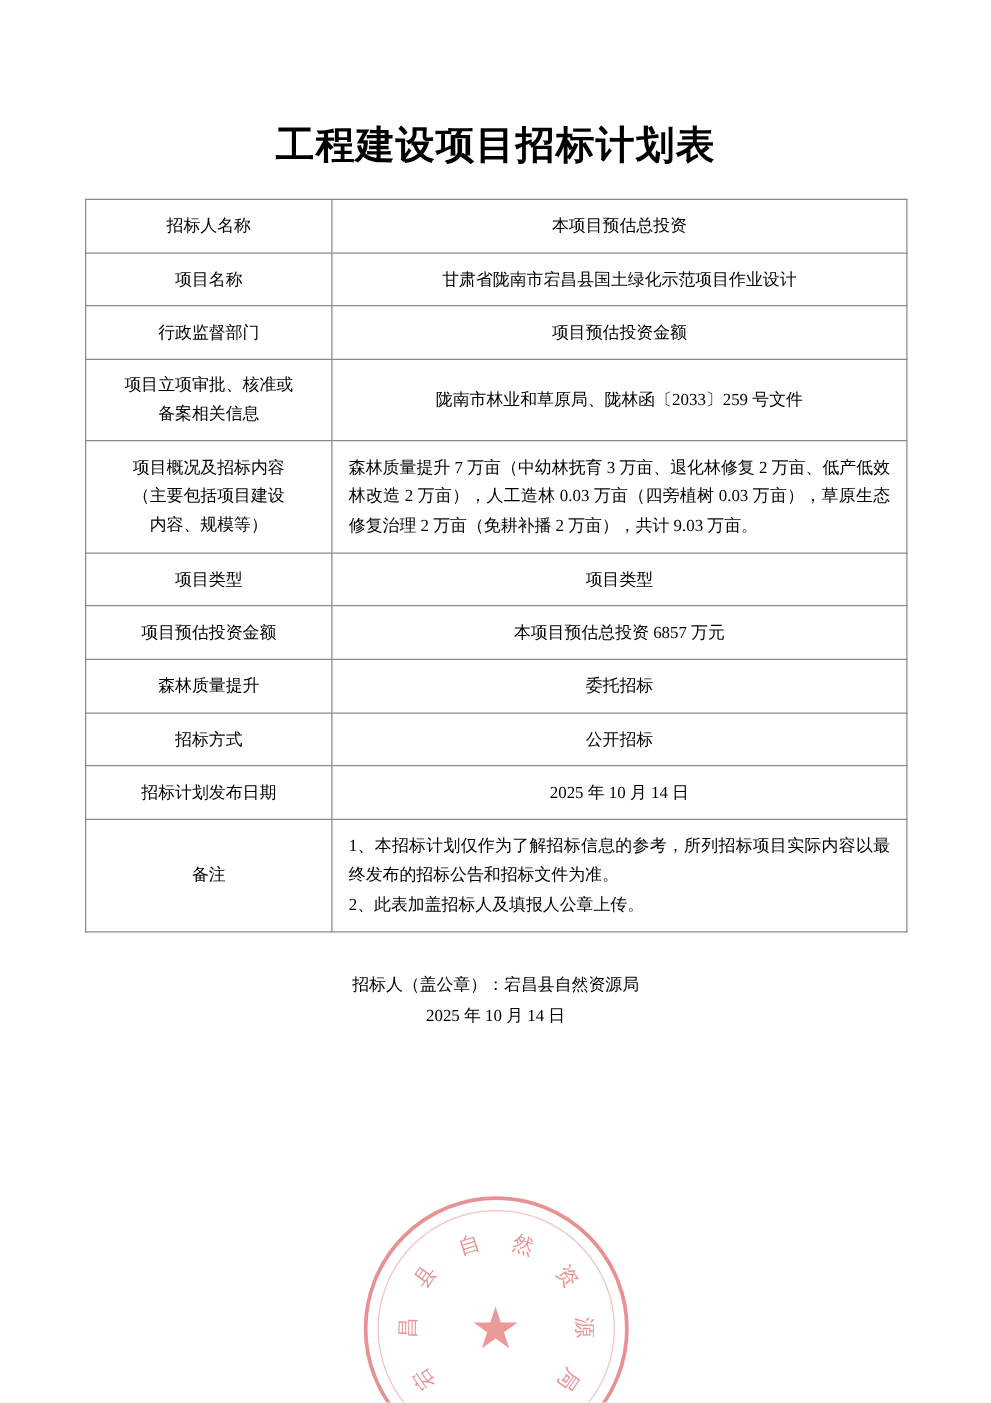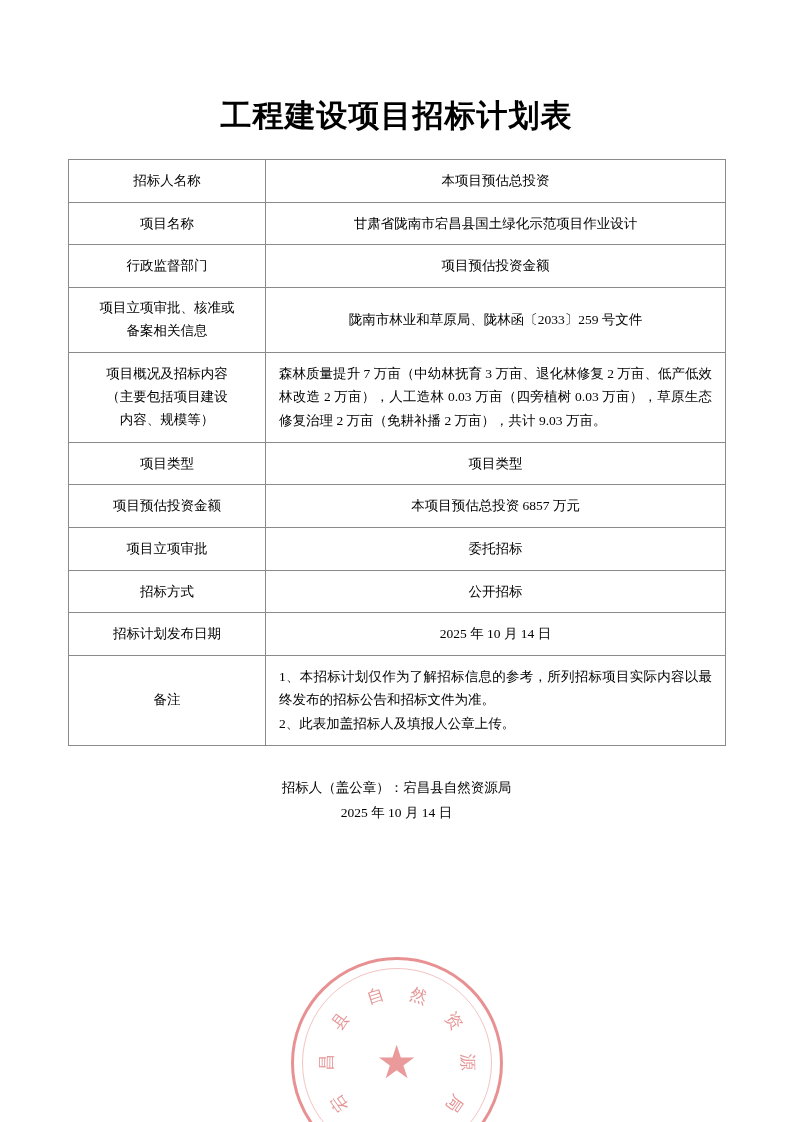--- a/index.html
+++ b/index.html
@@ -169,21 +169,21 @@
       </tr>
       <tr>
         <td class="label">项目类型</td>
         <td class="value">项目类型</td>
       </tr>
       <tr>
         <td class="label">项目预估投资金额</td>
         <td class="value">本项目预估总投资 6857 万元</td>
       </tr>
       <tr>
-        <td class="label">项目立项审批</td>
+        <td class="label">森林质量提升</td>
         <td class="value">委托招标</td>
       </tr>
       <tr>
         <td class="label">招标方式</td>
         <td class="value">公开招标</td>
       </tr>
       <tr>
         <td class="label">招标计划发布日期</td>
         <td class="value">2025 年 10 月 14 日</td>
       </tr>

